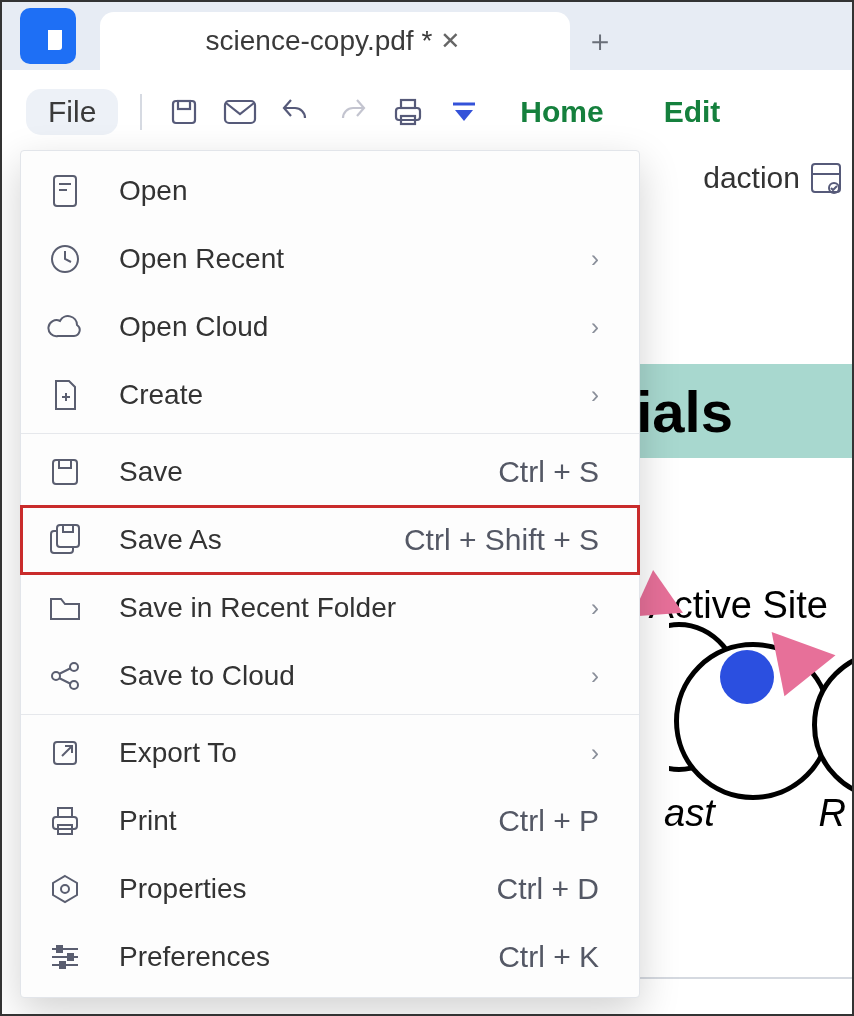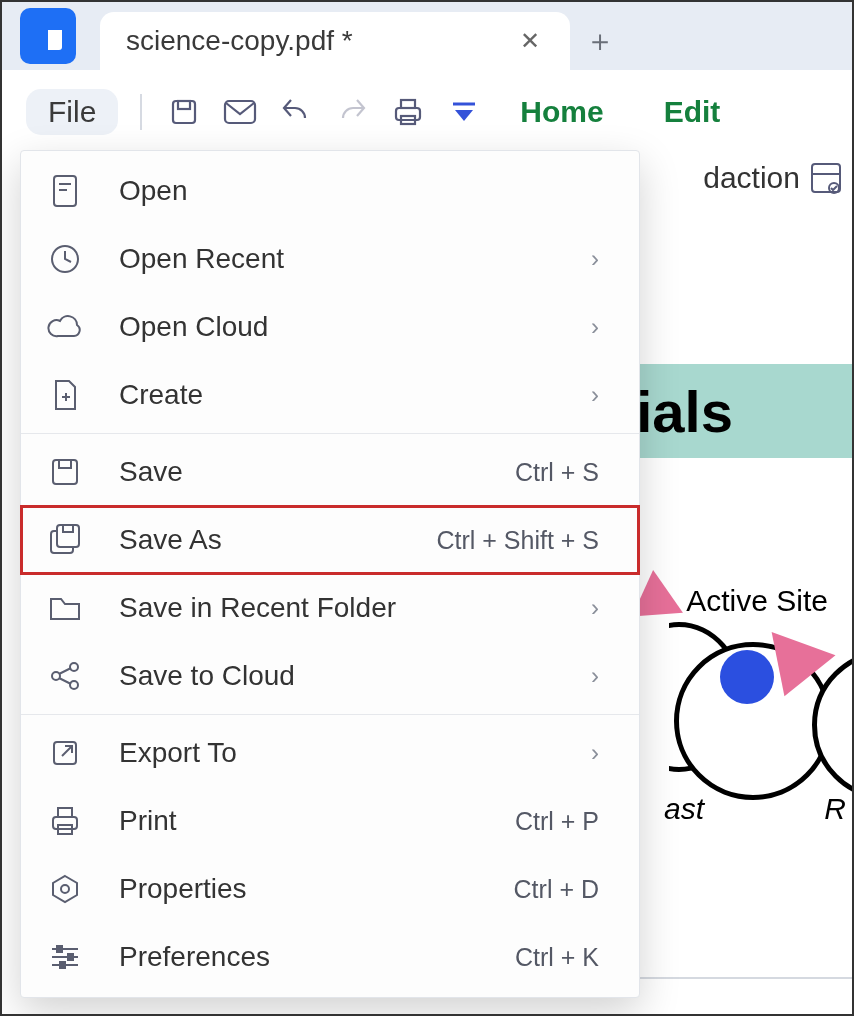--- a/index.html
+++ b/index.html
@@ -33,21 +33,21 @@
   .tab {
     background: #fff;
     border-radius: 14px 14px 0 0;
     height: 58px;
     display: flex;
     align-items: center;
     padding: 0 22px 0 26px;
     font-size: 28px;
     color: #3a3a3a;
     min-width: 470px;
-    justify-content: space-between;
+    justify-content: center;
   }
   .tab-close { color: #666; font-size: 24px; cursor: pointer; padding: 4px 8px; }
   .newtab { width: 60px; display: flex; align-items: center; justify-content: center; height: 58px; }
   .newtab span { font-size: 30px; color: #6a6f78; }
 
   
   .toolbar {
     height: 84px;
     background: #fff;
     display: flex;
@@ -98,21 +98,21 @@
     display:flex; align-items:center; justify-content:flex-start;
     padding-left: 10px;
     font-family: Arial, sans-serif;
     font-size: 58px;
     font-weight: 800;
     color: #000;
   }
   .hand-label {
     position: absolute;
     font-family: "Comic Sans MS", cursive, sans-serif;
-    font-size: 30px;
+    font-size: 38px;
     color: #000;
   }
   .circle-shape {
     position: absolute;
     border: 5px solid #000;
     border-radius: 50%;
     background: #fff;
   }
   .blue-dot { position:absolute; width:54px; height:54px; background:#2b4fe0; border-radius:50%; }
   .pink-tri { position:absolute; width:0; height:0; }
@@ -146,21 +146,21 @@
     color: #333;
     position: relative;
   }
   .menu-item .mi-icon {
     width: 52px;
     display:flex; align-items:center; justify-content:center;
     margin-right: 28px;
   }
   .menu-item .mi-icon svg { stroke:#5a5e70; fill:none; stroke-width:2; }
   .menu-item .mi-label { flex: 1; }
-  .menu-item .mi-short { color:#545865; font-size:25px; }
+  .menu-item .mi-short { color:#545865; font-size:30px; }
   .menu-item .mi-arrow { color:#8a8f9a; font-size:24px; margin-left:8px; }
   .menu-sep { height:1px; background:#e6e8ec; margin: 4px 0; }
   .menu-item.highlight {
     outline: 3px solid #c92b2b;
     outline-offset: -2px;
   }
   .thumb-strip {
     position:absolute;
     left:150px; right:0;
     top: 975px;

